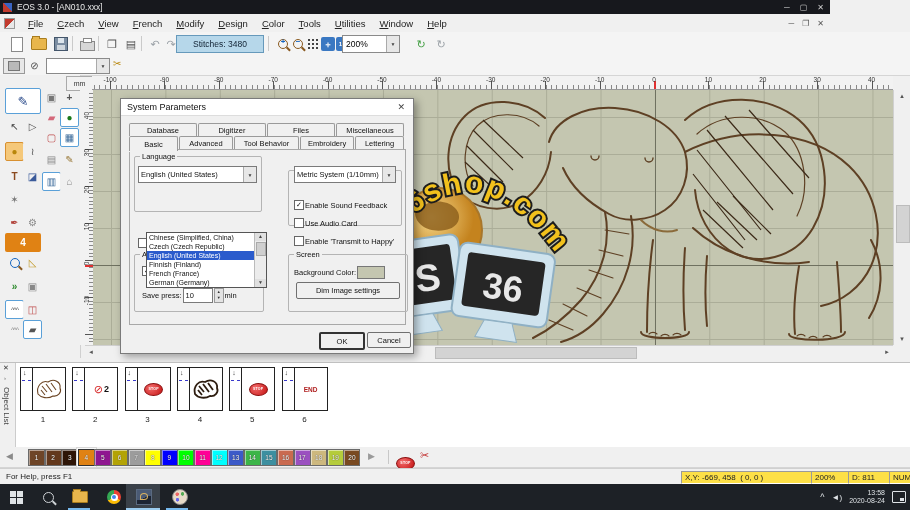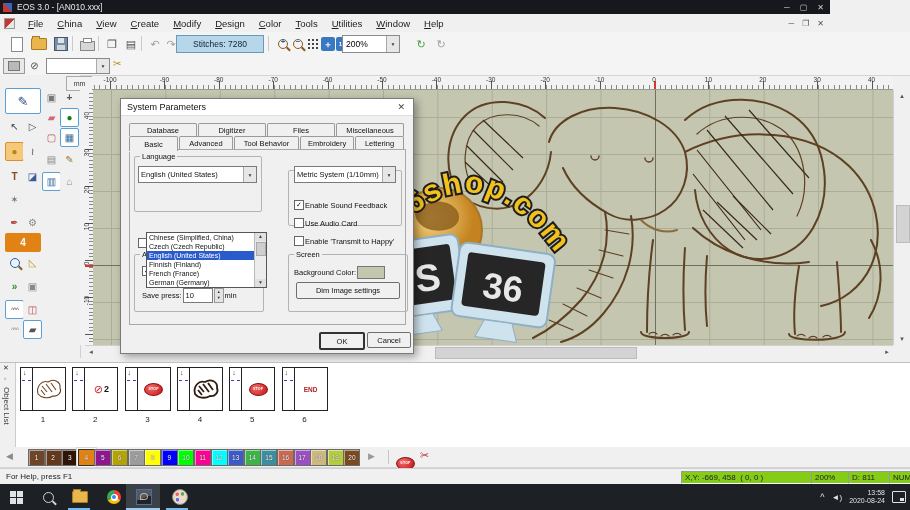--- a/index.html
+++ b/index.html
@@ -136,21 +136,21 @@
   .sw{position:absolute;top:2px;width:15px;height:15px;border:1px solid #6a6a6a;box-shadow:inset 1px 1px 0 rgba(255,255,255,.5);
       color:#fff;font-size:6.5px;display:flex;align-items:center;justify-content:center;text-shadow:0 0 1px #000;}
   .sw.sel{outline:1px solid #f8f8f8;border-color:#333;box-shadow:0 0 0 2px #d7d7d7;}
   #palstop{position:absolute;left:396px;top:3px;}
   #palscis{position:absolute;left:420px;top:2px;color:#c43a3a;font-size:11px;}
   #palsep{position:absolute;left:388px;top:3px;width:1px;height:14px;background:#c8c8c8;}
   
   #statusbar{left:0;top:468px;width:910px;height:16px;background:#f0f0f0;border-top:1px solid #d0d0d0;font-size:8px;color:#222;}
   #statushelp{position:absolute;left:6px;top:3px;}
   .stbox{position:absolute;top:2px;height:11px;border:1px solid;border-color:#9a9a9a #fff #fff #9a9a9a;
-         display:flex;align-items:center;padding:0 3px;background:#84cc16;white-space:pre;}
+         display:flex;align-items:center;padding:0 3px;background:#fde047;white-space:pre;}
   
   #taskbar{left:0;top:484px;width:910px;height:26px;background:#1d2126;display:flex;align-items:center;}
   .tbicon{position:absolute;top:5px;width:16px;height:16px;display:flex;align-items:center;justify-content:center;}
   .winlogo{display:grid;grid-template-columns:6px 6px;grid-template-rows:6px 6px;gap:1px;}
   .winlogo i{background:#dfe3e6;}
   .smag{width:9px;height:9px;border:1.5px solid #cfd3d6;border-radius:50%;position:relative;}
   .smag::after{content:"";position:absolute;width:5px;height:1.5px;background:#cfd3d6;right:-4px;bottom:-2px;transform:rotate(45deg);}
   .chrome{width:14px;height:14px;border-radius:50%;background:conic-gradient(#ea4335 0 33%,#fbbc05 33% 66%,#34a853 66% 100%);position:relative;}
   .chrome::before{content:"";position:absolute;inset:3.5px;background:#fff;border-radius:50%;}
   .chrome::after{content:"";position:absolute;inset:5px;background:#4285f4;border-radius:50%;}
@@ -181,23 +181,23 @@
       <span>─</span>
       <span>▢</span>
       <span>✕</span>
     </div>
   </div>
 
   <div id="menubar" class="abs">
     <div id="childicon"></div>
     <div id="menu-items" style="display:flex;">
         <div class="menuitem">File</div>
-        <div class="menuitem">China</div>
+        <div class="menuitem">Czech</div>
         <div class="menuitem">View</div>
-        <div class="menuitem">Create</div>
+        <div class="menuitem">French</div>
         <div class="menuitem">Modify</div>
         <div class="menuitem">Design</div>
         <div class="menuitem">Color</div>
         <div class="menuitem">Tools</div>
         <div class="menuitem">Utilities</div>
         <div class="menuitem">Window</div>
         <div class="menuitem">Help</div>
       </div>
     <div id="mdicontrols">
       <span>─</span>
@@ -219,21 +219,21 @@
     <div class="tsep" style="left:72px"></div>
     <div class="tbi" style="left:78px">
         <span class="printer"></span>
       </div>
     <div class="tsep" style="left:98px"></div>
     <div class="tbi" style="left:103px">❐</div>
     <div class="tbi" style="left:122px">▤</div>
     <div class="tsep" style="left:141px"></div>
     <div class="tbi" style="left:146px;color:#9aa0a6">↶</div>
     <div class="tbi" style="left:162px;color:#9aa0a6">↷</div>
-    <div id="stitchesbox">Stitches: 7280</div>
+    <div id="stitchesbox">Stitches: 3480</div>
     <div class="tsep" style="left:268px"></div>
     <div class="tbi" style="left:274px">
         <span class="mag">
           <span class="pm">+</span>
         </span>
       </div>
     <div class="tbi" style="left:289px">
         <span class="mag">
           <span class="pm">−</span>
         </span>

